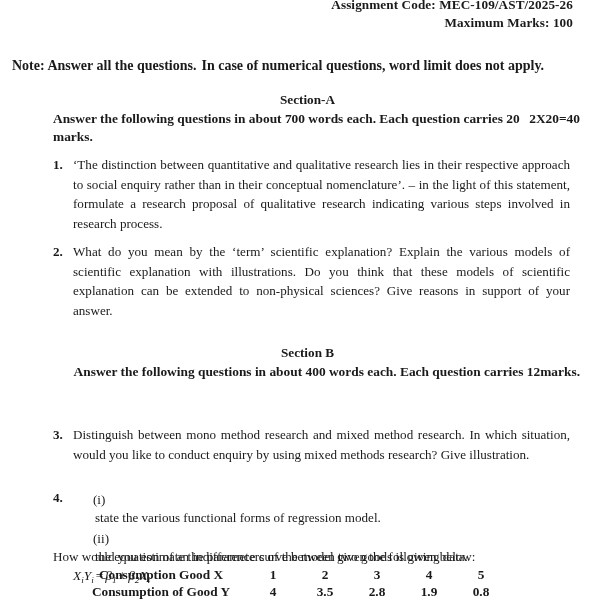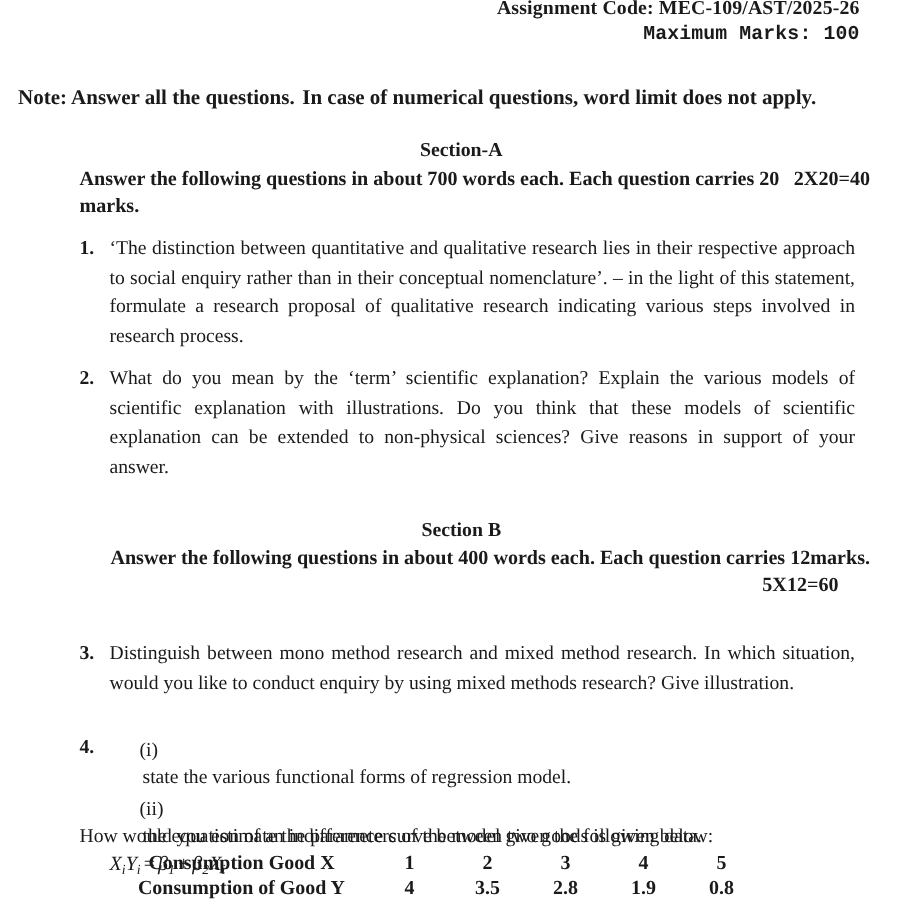--- a/index.html
+++ b/index.html
@@ -28,21 +28,21 @@
     top: -4px;
     left: 12px;
     right: 27px;
     text-align: right;
     font-weight: bold;
     font-size: 13.2px;
     line-height: 18px;
     letter-spacing: 0.1px;
   }
   .header .code-line { display: block; }
-  .header .marks-line { display: block; font-family: Liberation Mono, monospace; }
+  .header .marks-line { display: block; }
 
   
   .note {
     position: absolute;
     top: 57px;
     left: 12px;
     right: 12px;
     font-weight: bold;
     font-size: 14px;
     line-height: 17px;
@@ -198,21 +198,20 @@
   </div>
 
   <div class="q" id="q2">
     <span class="q-num">2.</span>
     <span class="q-body">What do you mean by the ‘term’ scientific explanation? Explain the various models of scientific explanation with illustrations. Do you think that these models of scientific explanation can be extended to non-physical sciences? Give reasons in support of your answer.</span>
   </div>
 
   <div class="section-block" id="section-b-block">
     <div class="section-title">Section B</div>
     <div class="section-lead lead-b">Answer the following questions in about 400 words each. Each question carries 12marks.</div>
-    <div class="marks-b">5X12=60</div>
   </div>
 
   <div class="q" id="q3">
     <span class="q-num">3.</span>
     <span class="q-body">Distinguish between mono method research and mixed method research. In which situation, would you like to conduct enquiry by using mixed methods research? Give illustration.</span>
   </div>
 
   <div class="q" id="q4">
     <span class="q-num">4.</span>
     <span class="q-body nojust">

